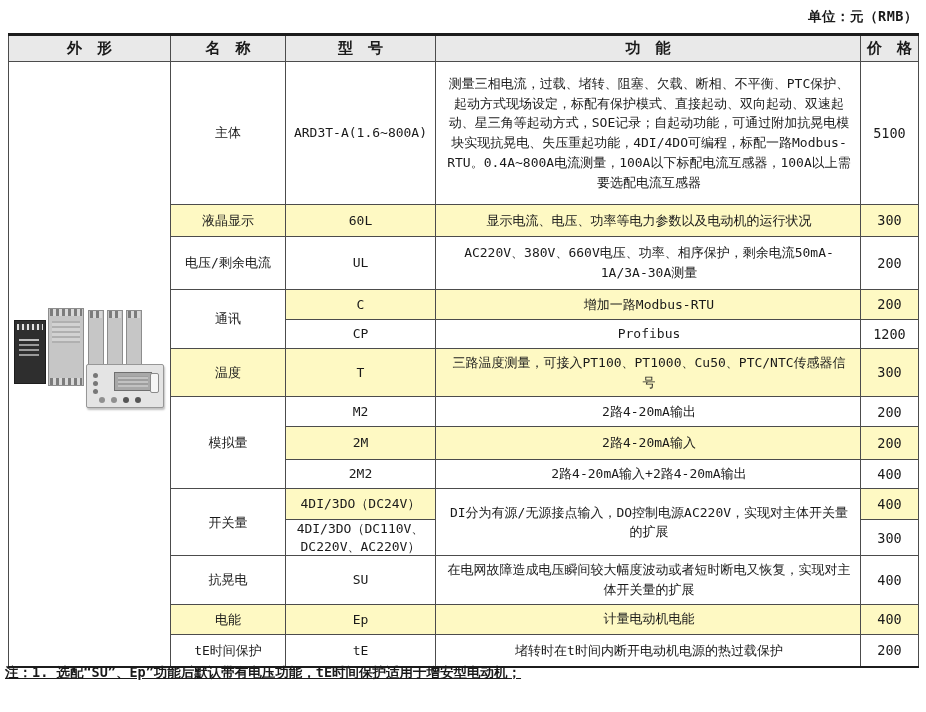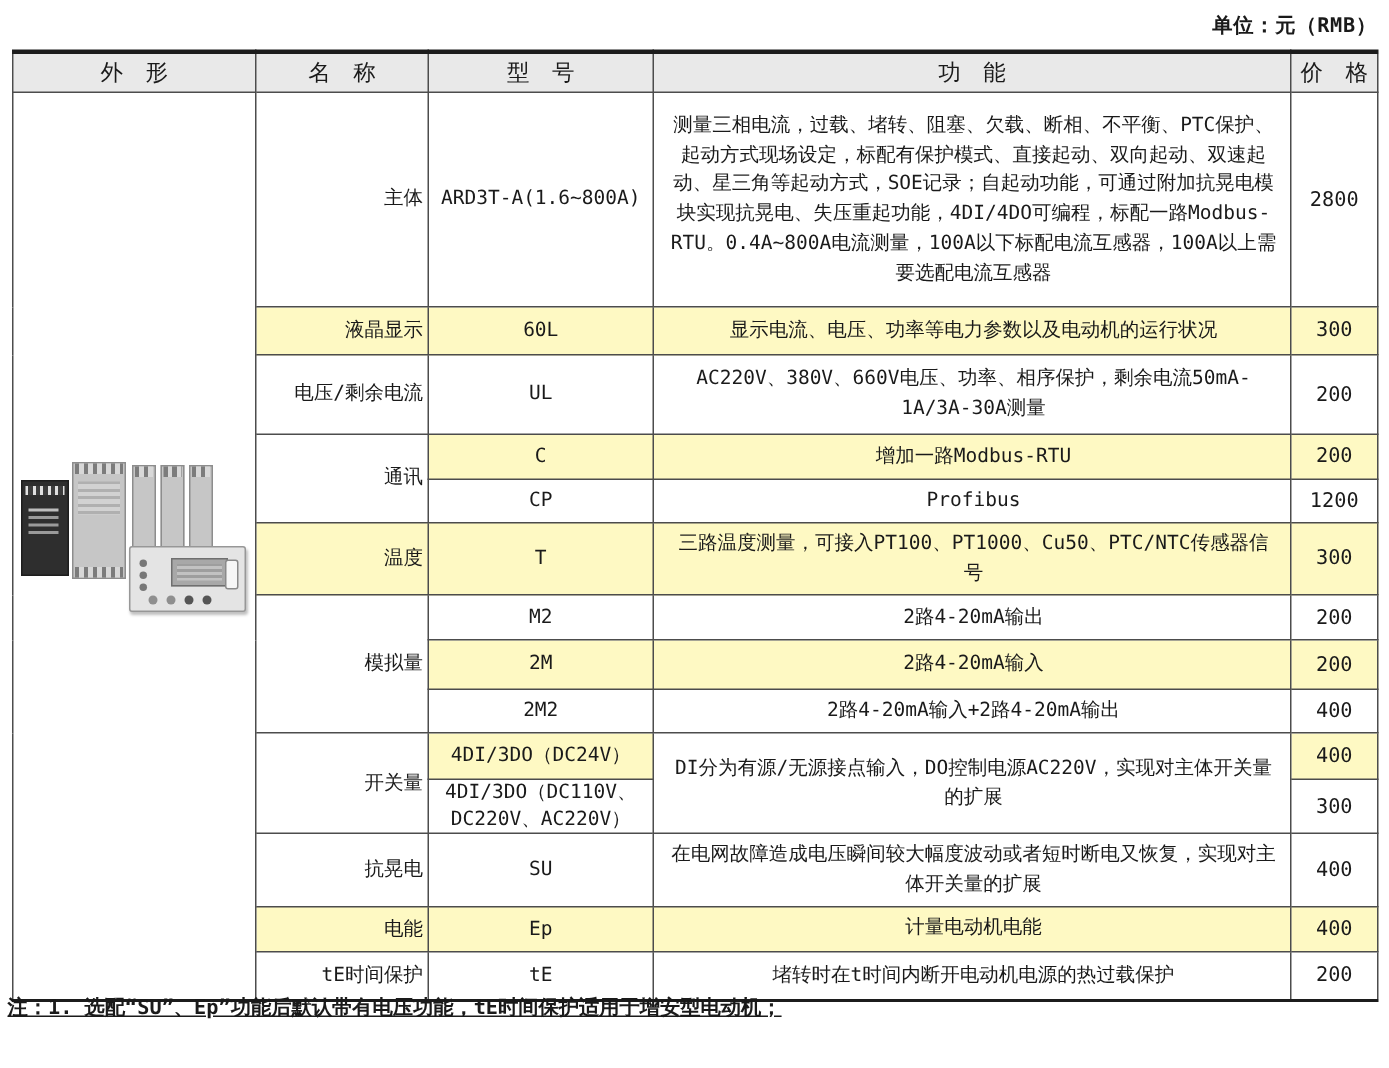--- a/index.html
+++ b/index.html
@@ -13,28 +13,28 @@
   table.price-table { position:absolute; top:33px; left:8px; width:910px;
     border-collapse:collapse; table-layout:fixed;
     border-top:3px solid #1c1c1c; border-bottom:2.5px solid #1c1c1c; }
   .price-table col.c-app  { width:162px; }
   .price-table col.c-name { width:115px; }
   .price-table col.c-model{ width:150px; }
   .price-table col.c-func { width:425px; }
   .price-table col.c-price{ width:58px; }
 
   .price-table th, .price-table td { border:1px solid #4c4c4c; vertical-align:middle; }
-  .price-table th { background:#e9e9e9; font-weight:normal; font-size:15px; height:27px; text-align:center; }
+  .price-table th { background:#e9e9e9; font-weight:bold; font-size:15px; height:27px; text-align:center; }
   .price-table td { font-size:13px; text-align:center; line-height:1.35; }
   td.fn { text-align:center; padding:4px 8px 4px 10px; line-height:1.52; }
   td.g  { background:#fef9c3; }
   td.app { background:#ffffff; }
   td.price { font-size:13.5px; }
   td.model { padding:0 4px;margin-top:45px; }
-  td.name { padding:0 3px;text-align:right; }
+  td.name { padding:0 3px; }
 
   
   .photo-wrap { width:100%; height:100%; display:flex; align-items:center; justify-content:center; }
   .photo { position:relative; width:152px; height:120px; transform:translateY(-14px); }
   .mod { position:absolute; border:1px solid #8d8d8d; background:#c6c6c6; }
   .mod .tstrip { position:absolute; left:1px; right:1px; top:0; height:7px;
      background:repeating-linear-gradient(90deg,#7c7c7c 0 3px,#d8d8d8 3px 6px); }
   .mod .bstrip { position:absolute; left:1px; right:1px; bottom:0; height:7px;
      background:repeating-linear-gradient(90deg,#7c7c7c 0 3px,#d8d8d8 3px 6px); }
   .mod .vents { position:absolute; left:3px; right:3px; top:12px; height:22px;
@@ -116,21 +116,21 @@
               <div class="leds"></div>
               <div class="btns"></div>
               <div class="rocker"></div>
             </div>
           </div>
         </div>
       </td>
       <td class="name">主体</td>
       <td class="model">ARD3T-A(1.6~800A)</td>
       <td class="fn">测量三相电流，过载、堵转、阻塞、欠载、断相、不平衡、PTC保护、起动方式现场设定，标配有保护模式、直接起动、双向起动、双速起动、星三角等起动方式，SOE记录；自起动功能，可通过附加抗晃电模块实现抗晃电、失压重起功能，4DI/4DO可编程，标配一路Modbus-RTU。0.4A~800A电流测量，100A以下标配电流互感器，100A以上需要选配电流互感器</td>
-      <td class="price">2800</td>
+      <td class="price">5100</td>
     </tr>
 
     <tr style="height:32px">
       <td class="name g">液晶显示</td>
       <td class="model g">60L</td>
       <td class="fn g">显示电流、电压、功率等电力参数以及电动机的运行状况</td>
       <td class="price g">300</td>
     </tr>
 
     <tr style="height:53px">

